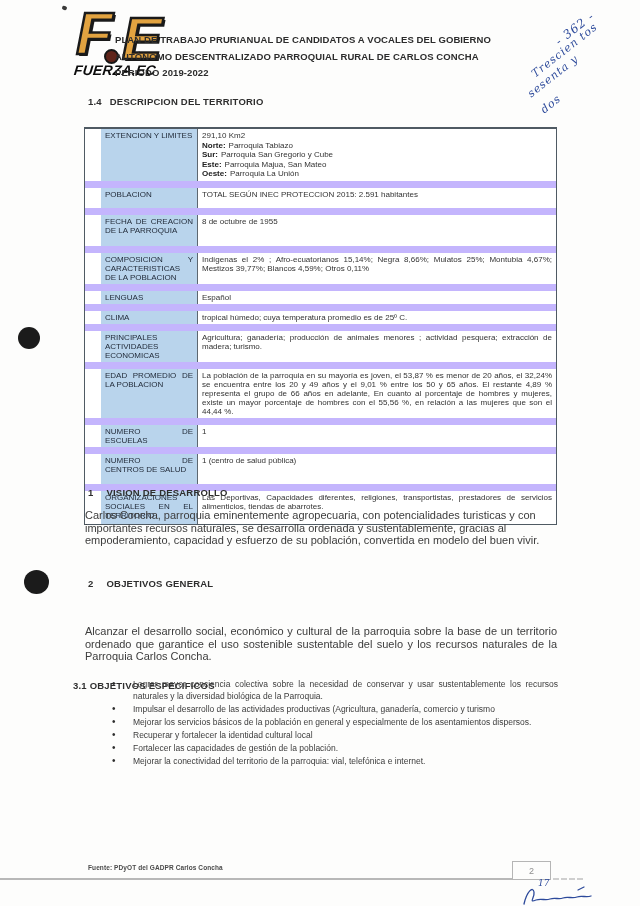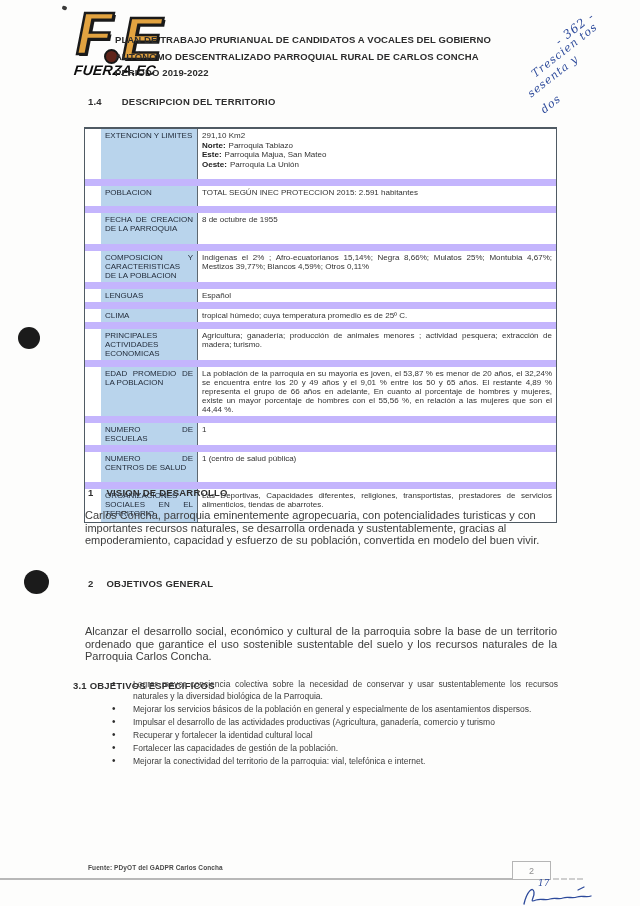--- a/index.html
+++ b/index.html
@@ -25,21 +25,21 @@
   .speck{position:absolute;left:62px;top:6px;width:5px;height:4px;background:#3a3a3a;border-radius:2px;transform:rotate(20deg);}
   
   .hw{position:absolute;font-family:"DejaVu Serif", serif;font-style:italic;color:#2d4a9b;
     font-size:12px;white-space:nowrap;transform-origin:left bottom;transform:rotate(-38deg);letter-spacing:1px;}
   .hw1{left:561px;top:34px;}
   .hw2{left:537px;top:67px;font-size:11px;}
   .hw3{left:533px;top:87px;font-size:11px;}
   .hw4{left:546px;top:103px;font-size:11px;}
   
   .sec-heading{position:absolute;display:flex;gap:13px;font-weight:bold;font-size:9.5px;color:#2e2e2e;letter-spacing:.2px;}
-  .sec14{left:88px;top:96px;gap:20px;}
+  .sec14{left:88px;top:96px;gap:8px;}
   .para{position:absolute;font-size:11px;line-height:12.5px;color:#3c3c3c;}
   .just{text-align:justify;}
   
   .ttable{position:absolute;left:84px;top:127px;width:473px;border:1px solid #4f5a63;border-top-width:2px;
     font-size:8px;line-height:9px;box-sizing:border-box;background:#ffffff;}
   .trow{display:flex;padding-left:16px;}
   .trow + .trow{border-top:7px solid #c4b5fd;}
   .lc{flex:0 0 97px;box-sizing:border-box;background:#b9d4ec;border-right:1px solid #5d6770;
     padding:2px 4px;color:#1f2836;text-align:justify;}
   .vc{flex:1;box-sizing:border-box;padding:2px 4px;color:#333333;}
@@ -94,20 +94,21 @@
     <span>1.4</span>
     <span>DESCRIPCION DEL TERRITORIO</span>
   </div>
 
   <div class="ttable">
     <div class="trow" style="min-height:50px">
       <div class="lc">EXTENCION Y LIMITES</div>
       <div class="vc">
         <div class="tl"><span>291,10 Km2</span></div>
         <div class="tl"><b>Norte:</b><span>Parroquia Tabiazo</span></div>
+        <div class="tl"><b>Sur:</b><span>Parroquia San Gregorio y Cube</span></div>
         <div class="tl"><b>Este:</b><span>Parroquia Majua, San Mateo</span></div>
         <div class="tl"><b>Oeste:</b><span>Parroquia La Unión</span></div>
       </div>
     </div>
     <div class="trow" style="min-height:20px">
       <div class="lc">POBLACION</div>
       <div class="vc">TOTAL SEGÚN INEC PROTECCION 2015: 2.591 habitantes</div>
     </div>
     <div class="trow" style="min-height:31px">
       <div class="lc">FECHA DE CREACION DE LA PARROQUIA</div>
@@ -157,22 +158,22 @@
     <span>2</span>
     <span>OBJETIVOS GENERAL</span>
   </div>
   <div class="para just" style="left:85px;top:601px;width:472px;margin-top:24px;">Alcanzar el desarrollo social, económico y cultural de la parroquia sobre la base de un territorio ordenado que garantice el uso sostenible sustentable del suelo y los recursos naturales de la Parroquia Carlos Concha.</div>
 
   <div class="sec-heading" style="left:73px;top:654px;margin-top:26px;">
     <span>3.1 OBJETIVOS ESPECIFICOS</span>
   </div>
   <ul class="bullets">
     <li>Lograr mayor conciencia colectiva sobre la necesidad de conservar y usar sustentablemente los recursos naturales y la diversidad biológica de la Parroquia.</li>
+    <li>Impulsar el desarrollo de las actividades productivas  (Agricultura, ganadería,  comercio y turismo</li>
     <li>Mejorar los servicios básicos de la población en general y especialmente de los asentamientos dispersos.</li>
-    <li>Impulsar el desarrollo de las actividades productivas  (Agricultura, ganadería,  comercio y turismo</li>
     <li>Recuperar y fortalecer la identidad cultural local</li>
     <li>Fortalecer las capacidades de gestión de la población.</li>
     <li>Mejorar la conectividad del territorio de la parroquia: vial, telefónica e internet.</li>
   </ul>
 
   <div class="fuente">Fuente: PDyOT del GADPR Carlos Concha</div>
   <div class="footline"></div>
   <div class="pagetab">
     <span>2</span>
   </div>

